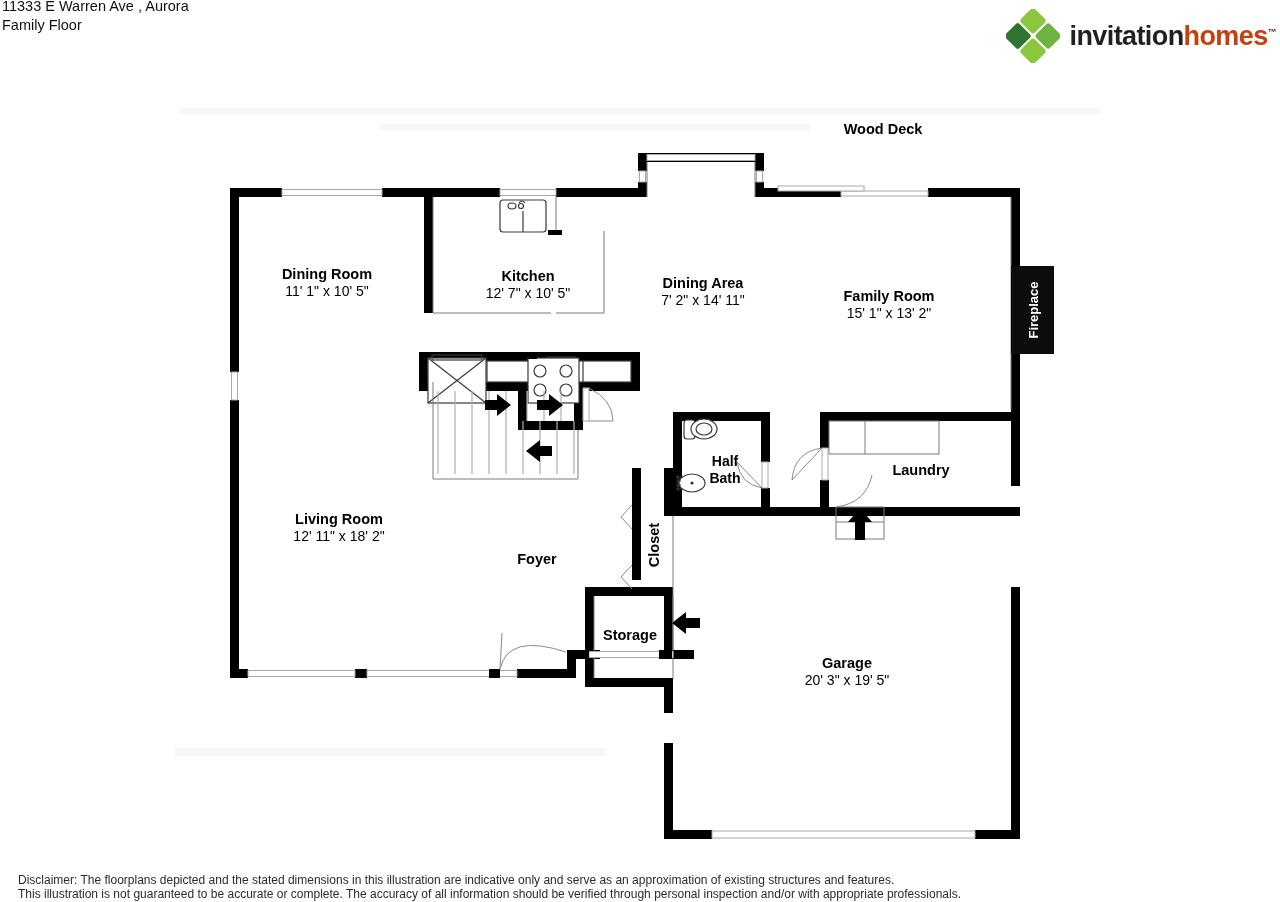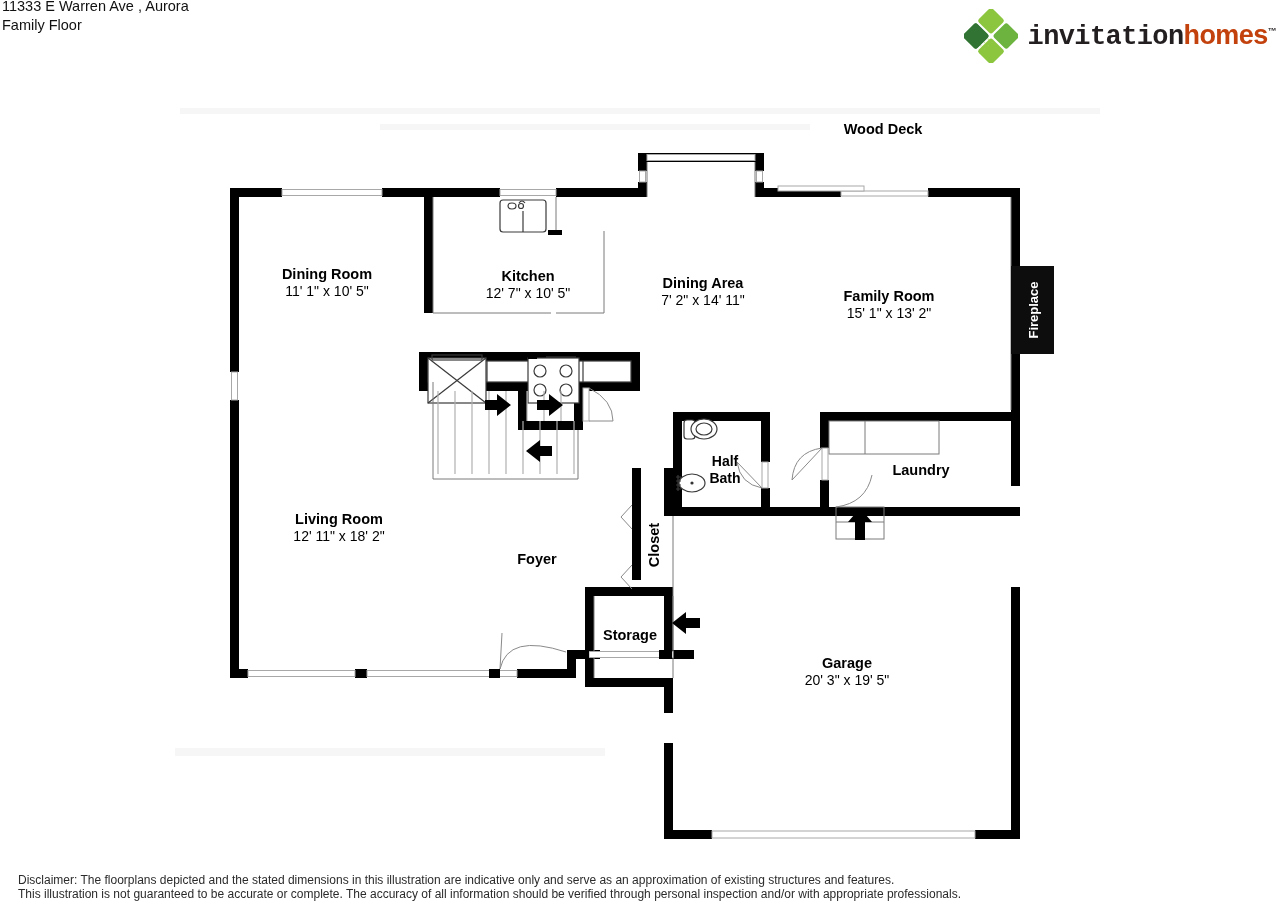--- a/index.html
+++ b/index.html
@@ -46,21 +46,21 @@
     gap: 10px;
   }
   #logo-mark { width: 54px; height: 54px; display:block; }
   #logo-wordmark {
     font-size: 27px;
     font-weight: bold;
     letter-spacing: -0.6px;
     white-space: nowrap;
     line-height: 1;
   }
-  .wm-invitation { color: #231f20; font-family: Liberation Mono, monospace; }
+  .wm-invitation { color: #231f20; }
   .wm-homes { color: #c2410c; }
   .wm-tm { font-size: 9px; color: #231f20; vertical-align: super; }
 
   
   #plan-wrap {
     position: absolute;
     left: 0; top: 70px;
     width: 1280px;
     height: 790px;
   }

